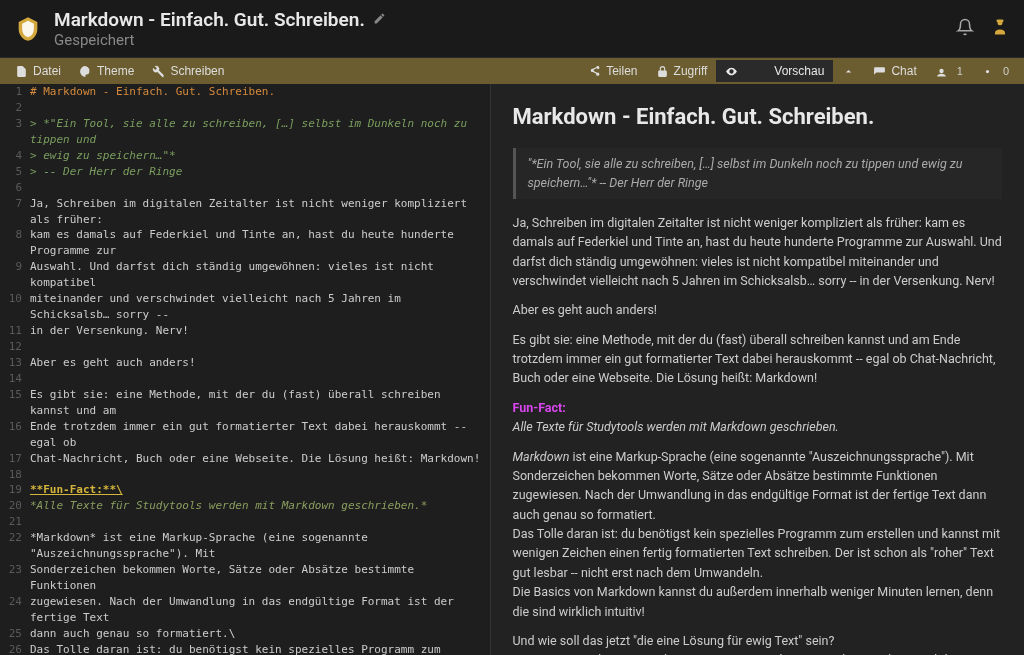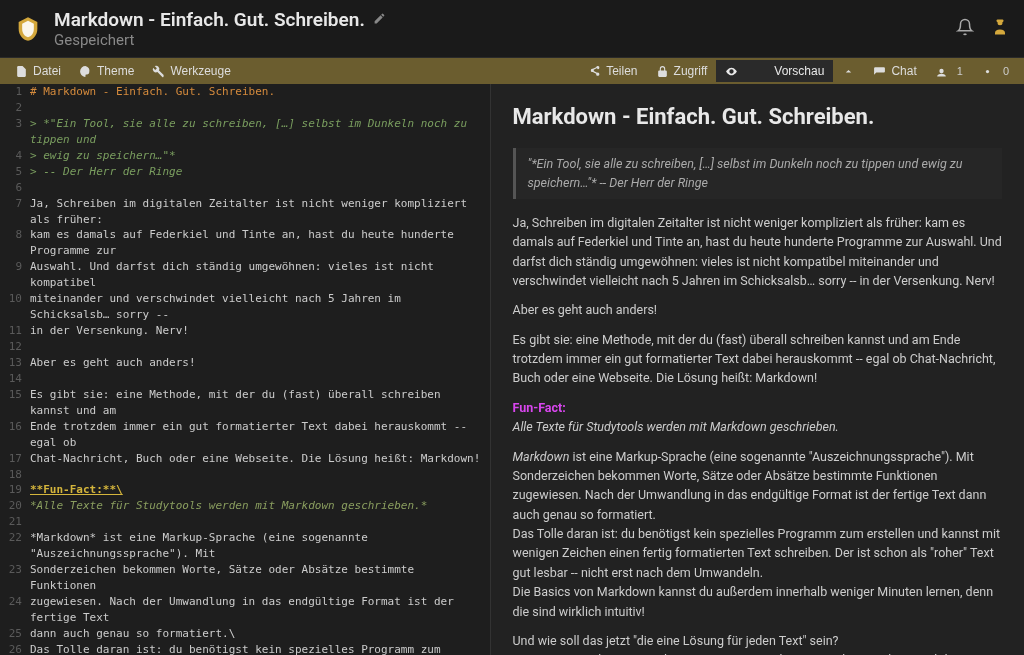--- a/index.html
+++ b/index.html
@@ -84,21 +84,21 @@
   <button class="tool-btn">
     <svg class="icon-svg" viewBox="0 0 24 24" fill="currentColor">
         <path d="M12 2a10 10 0 00-1 19.95c.5.05 1-.35 1-.85v-2.6c0-.55.45-1 1-1h2a4 4 0 004-4 10 10 0 00-7-11.5z"></path>
       </svg>
     <span>Theme</span>
   </button>
   <button class="tool-btn">
     <svg class="icon-svg" viewBox="0 0 24 24" fill="currentColor">
         <path d="M22 19l-9-9a6 6 0 00-8-8L9 6 6 9 2 5a6 6 0 008 8l9 9a1.4 1.4 0 002-2z"></path>
       </svg>
-    <span>Werkzeuge</span>
+    <span>Schreiben</span>
   </button>
   <div class="tool-spacer"></div>
   <button class="tool-btn">
     <svg class="icon-svg" viewBox="0 0 24 24" fill="currentColor">
         <path d="M18 8a3 3 0 10-2.83-4L8.91 7.09a3 3 0 100 5.82l6.26 3.09A3 3 0 1018 14a3 3 0 00-1.17.24l-6.26-3.09a3 3 0 000-2.3l6.26-3.09A3 3 0 0018 8z"></path>
       </svg>
     <span>Teilen</span>
   </button>
   <button class="tool-btn">
     <svg class="icon-svg" viewBox="0 0 24 24" fill="currentColor">
@@ -246,16 +246,16 @@
     </div>
   <div class="preview">
     <h1>Markdown - Einfach. Gut. Schreiben.</h1>
     <blockquote>"*Ein Tool, sie alle zu schreiben, […] selbst im Dunkeln noch zu tippen und ewig zu speichern…"*
 -- Der Herr der Ringe</blockquote>
     <p>Ja, Schreiben im digitalen Zeitalter ist nicht weniger kompliziert als früher: kam es damals auf Federkiel und Tinte an, hast du heute hunderte Programme zur Auswahl. Und darfst dich ständig umgewöhnen: vieles ist nicht kompatibel miteinander und verschwindet vielleicht nach 5 Jahren im Schicksalsb… sorry -- in der Versenkung. Nerv!</p>
     <p>Aber es geht auch anders!</p>
     <p>Es gibt sie: eine Methode, mit der du (fast) überall schreiben kannst und am Ende trotzdem immer ein gut formatierter Text dabei herauskommt -- egal ob Chat-Nachricht, Buch oder eine Webseite. Die Lösung heißt: Markdown!</p>
     <p><strong>Fun-Fact:</strong><br><em>Alle Texte für Studytools werden mit Markdown geschrieben.</em></p>
     <p><em>Markdown</em><span> ist eine Markup-Sprache (eine sogenannte "Auszeichnungssprache"). Mit Sonderzeichen bekommen Worte, Sätze oder Absätze bestimmte Funktionen zugewiesen. Nach der Umwandlung in das endgültige Format ist der fertige Text dann auch genau so formatiert.</span><br><span>Das Tolle daran ist: du benötigst kein spezielles Programm zum erstellen und kannst mit wenigen Zeichen einen fertig formatierten Text schreiben. Der ist schon als "roher" Text gut lesbar -- nicht erst nach dem Umwandeln.</span><br><span>Die Basics von Markdown kannst du außerdem innerhalb weniger Minuten lernen, denn die sind wirklich intuitiv!</span></p>
-    <p><span>Und wie soll das jetzt "die eine Lösung für jeden Text" sein?</span><br><span>Easy-Peasy: wahnsinnig viele Programme verstehen von sich aus schon Markdown!</span></p>
+    <p><span>Und wie soll das jetzt "die eine Lösung für ewig Text" sein?</span><br><span>Easy-Peasy: wahnsinnig viele Programme verstehen von sich aus schon Markdown!</span></p>
 
   </div>
 </div>
 
 </body></html>

